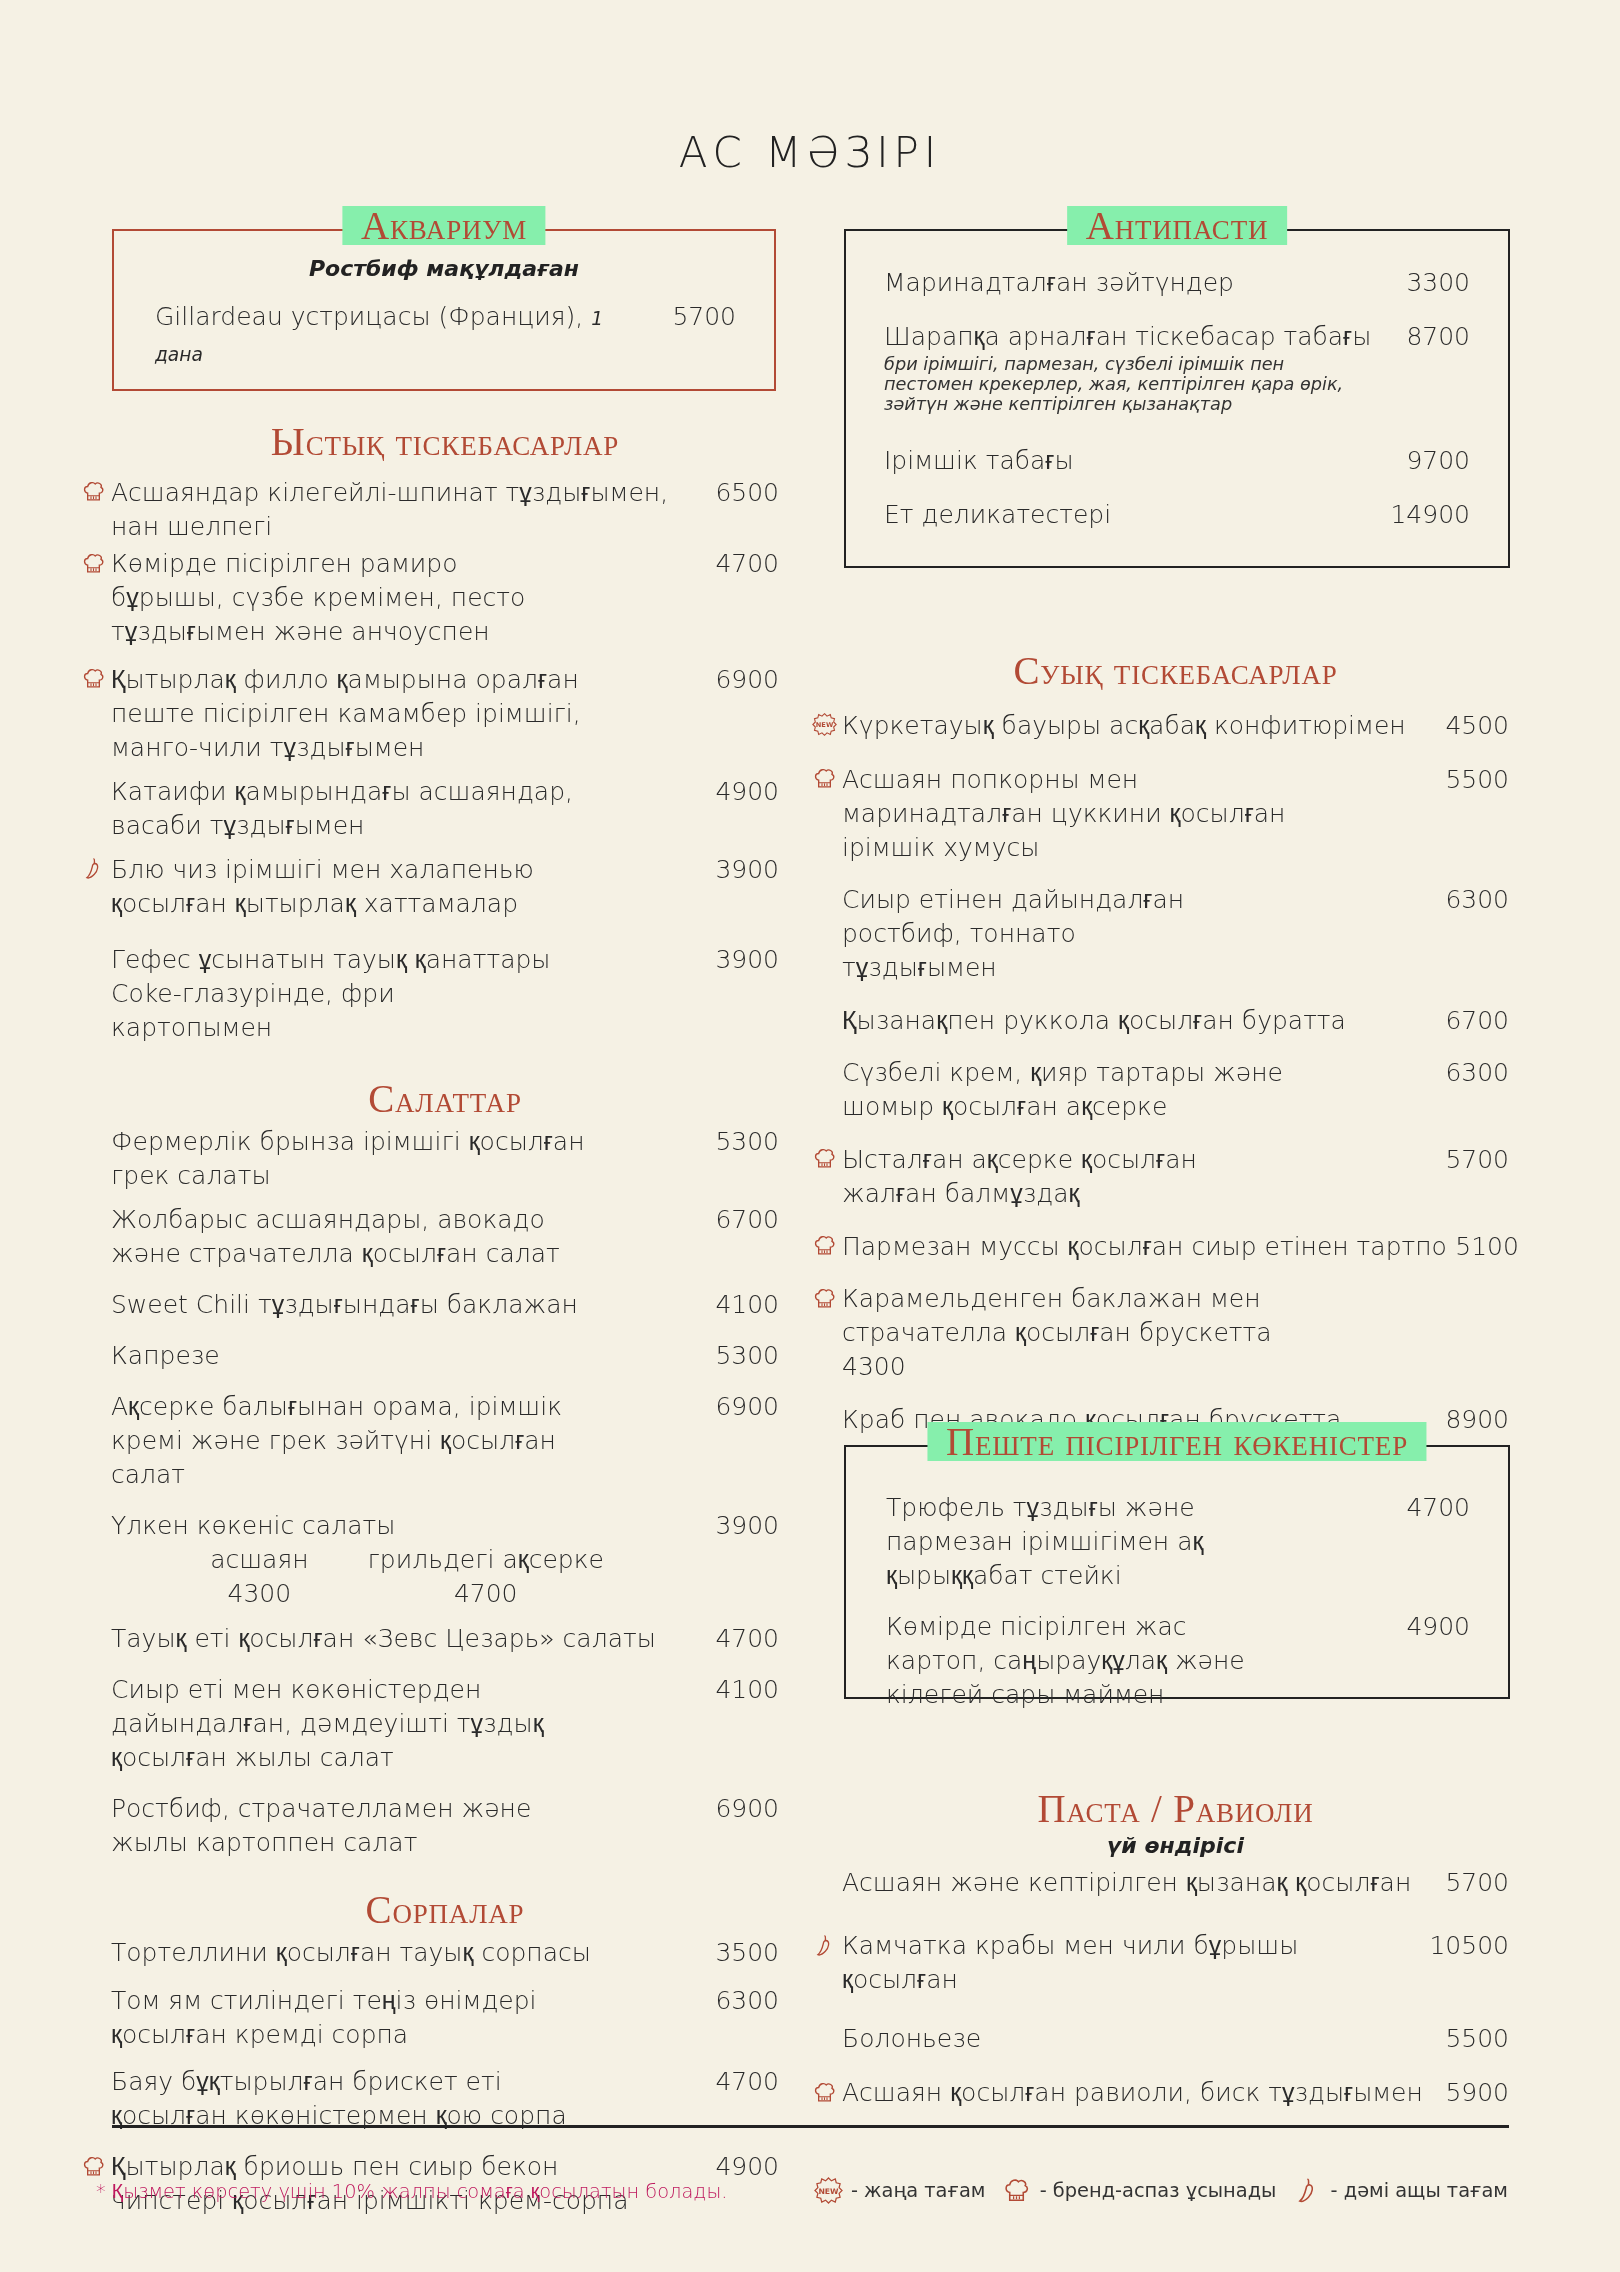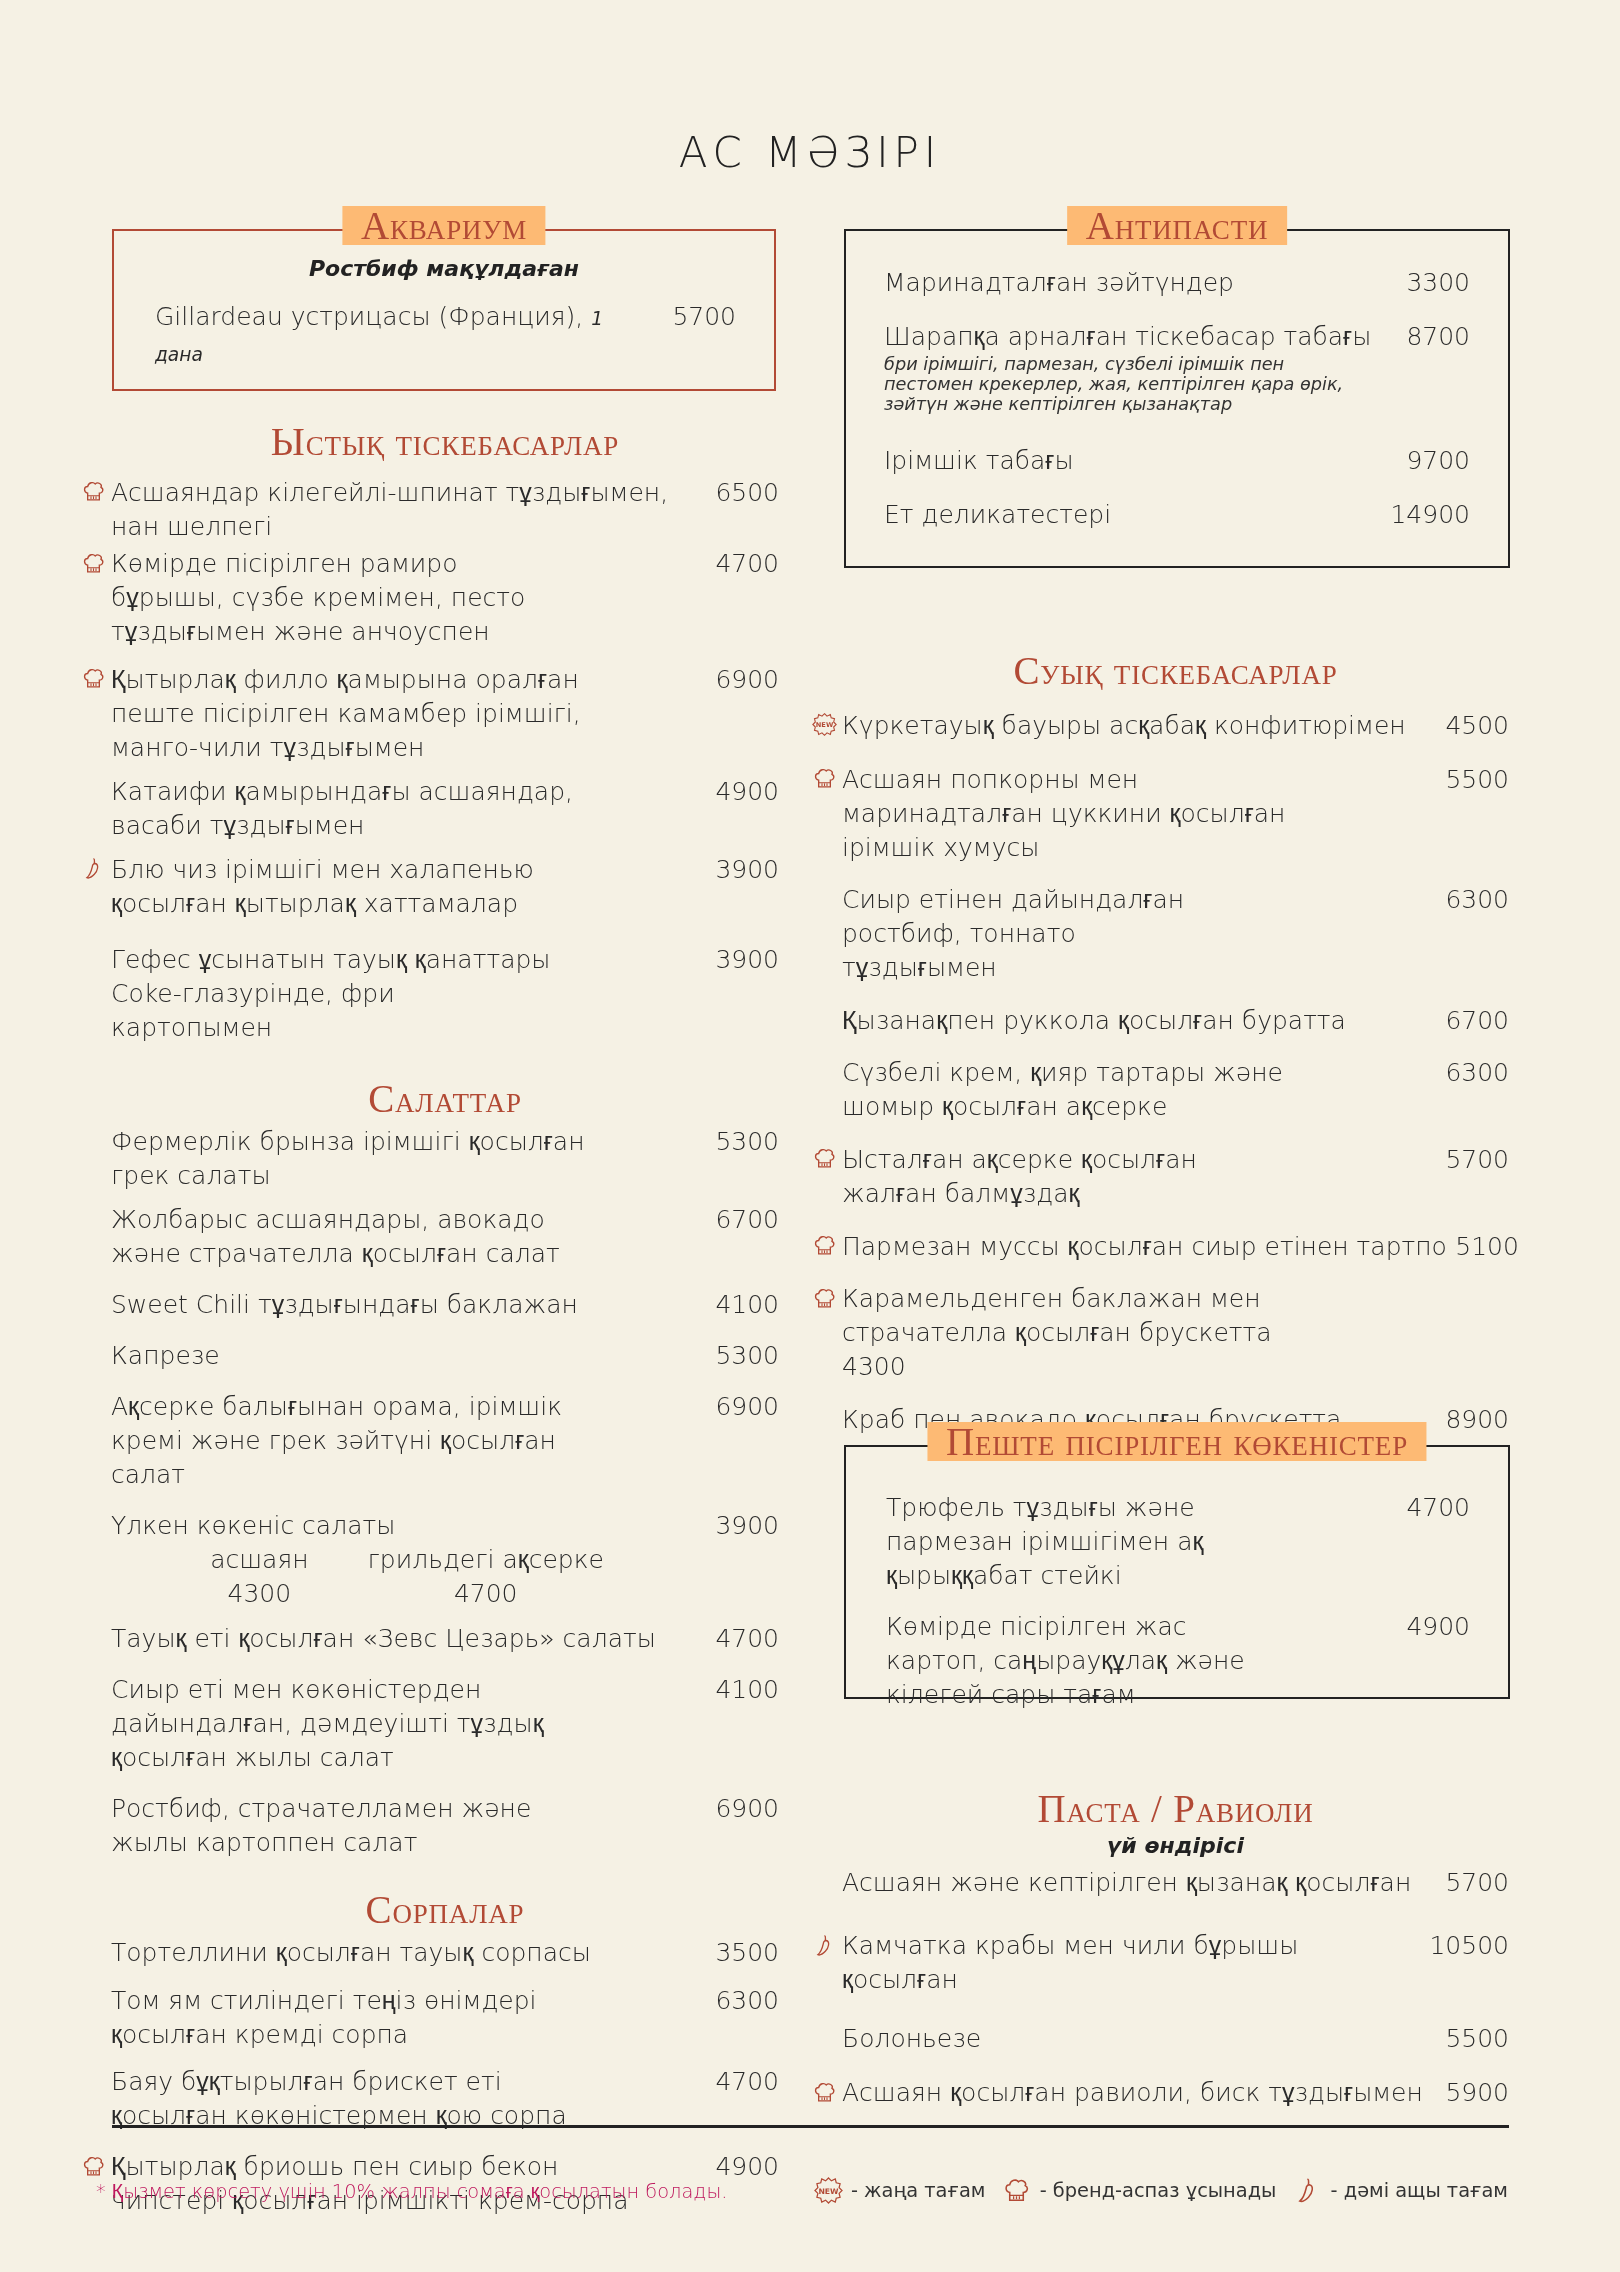--- a/index.html
+++ b/index.html
@@ -38,21 +38,21 @@
   .item .price { white-space: nowrap; text-align: right; }
   .item .icon {
     position: absolute; left: -30px; top: 3.4px; width: 25px; height: 25px;
   }
   .box {
     position: absolute; border: 2.5px solid #222;
   }
   .box.red { border-color: #b24a35; }
   .box .legend {
     position: absolute; top: -25px; left: 50%; transform: translateX(-50%);
-    background: #fdba74; padding: 0 18.6px; white-space: nowrap;
+    background: #86efac; padding: 0 18.6px; white-space: nowrap;
   }
   .subtitle {
     font-style: italic; font-weight: bold; font-size: 22px; text-align: center; color: #222;
   }
   .desc { font-style: italic; font-size: 17.7px; line-height: 20px; color: #333; font-weight: 300; }
   .small-it { font-style: italic; font-size: 18.6px; }
   .footer-rule { position: absolute; left: 112px; top: 2125px; width: 1397px; height: 2.5px; background: #222; }
   .footer-note { position: absolute; left: 96px; top: 2180px; font-size: 19.4px; color: #be185d; font-weight: 300; }
   .legend-row { position: absolute; right: 112px; top: 2176px; display: flex; align-items: center; gap: 8.4px; font-size: 19.4px; color: #333; }
   .legend-row svg { width: 29px; height: 29px; }
@@ -277,21 +277,21 @@
 </div>
 
 <div class="box" style="left:844px; top:1445px; width:662px; height:250px;">
   <div class="legend sec-title">Пеште пісірілген көкеністер</div>
   <div style="padding:44px 38px 0 40px;">
     <div class="item">
         <span class="name" style="padding-right:143px">Трюфель тұздығы және пармезан ірімшігімен ақ қырыққабат стейкі</span>
         <span class="price">4700</span>
       </div>
     <div class="item" style="margin-top:17px;">
-        <span class="name" style="padding-right:152px">Көмірде пісірілген жас картоп, саңырауқұлақ және кілегей сары тағам</span>
+        <span class="name" style="padding-right:152px">Көмірде пісірілген жас картоп, саңырауқұлақ және кілегей сары маймен</span>
         <span class="price">4900</span>
       </div>
   </div>
 </div>
 
 <div class="col" style="left:842px; top:1789px; width:667px;">
   <div class="sec-title">Паста / Равиоли</div>
   <div class="subtitle" style="margin-top:5px; margin-bottom:8.4px;">үй өндірісі</div>
   <div class="item">
       <span class="name">Асшаян және кептірілген қызанақ қосылған</span>

